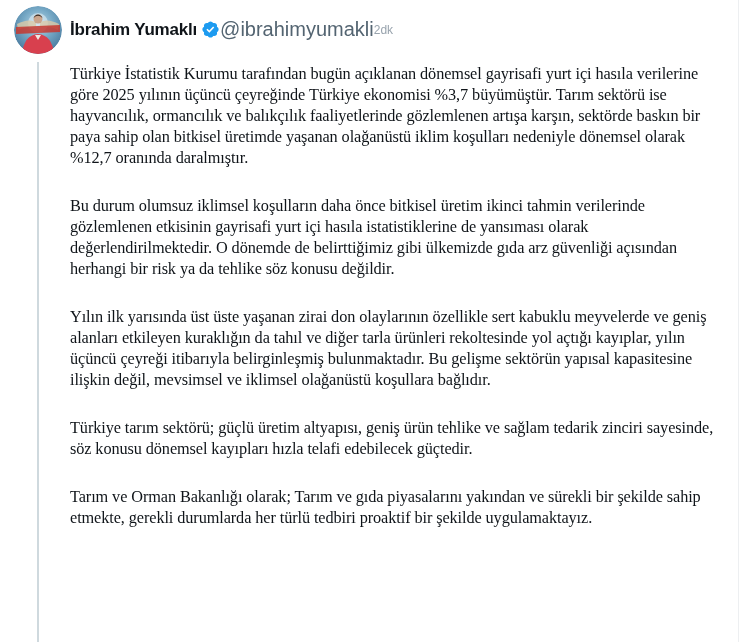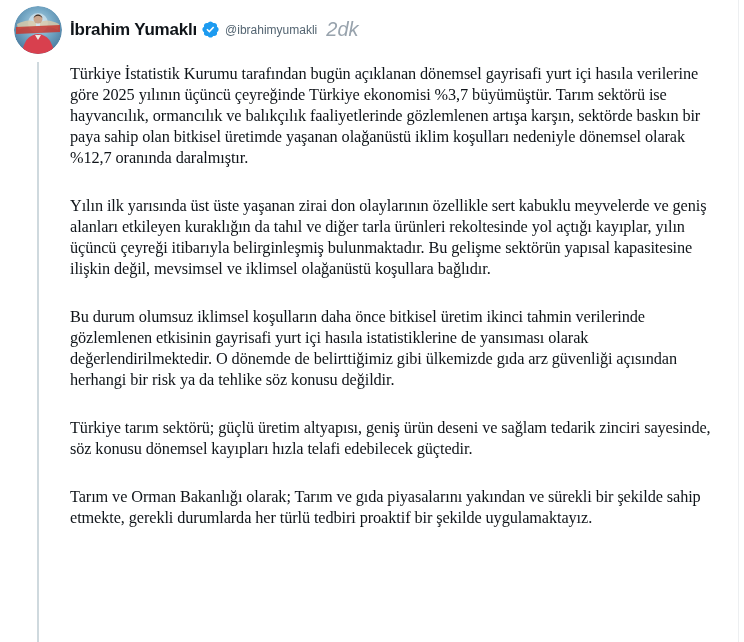--- a/index.html
+++ b/index.html
@@ -70,31 +70,29 @@
     letter-spacing: -0.2px;
     cursor: pointer;
   }
   .badge {
     width: 19px;
     height: 19px;
     margin-left: 4px;
     cursor: pointer;
   }
   .handle {
-    font-size: 12px;
+    font-size: 20px;
     color: #536471;
-    margin-left: 5px;
     cursor: pointer;
   }
   .time {
-    font-size: 20px;
+    font-size: 12px;
     color: #98a3ad;
-    margin-left: 9px;
+    margin-left: 0;
     cursor: pointer;
-    font-style: italic;
   }
   .body p {
     margin: 0 0 27px 0;
     font-size: 16.3px;
     line-height: 21px;
     color: #0f1419;
     letter-spacing: -0.1px;
     font-family: Liberation Serif, serif;
   }
 </style>
@@ -138,22 +136,22 @@
         <span class="name">İbrahim Yumaklı</span>
         <svg class="badge" viewBox="0 0 24 24">
           <path fill="#1d9bf0" fill-rule="evenodd" d="M22.25 12c0-1.43-.88-2.67-2.19-3.34.46-1.39.2-2.9-.81-3.91s-2.52-1.27-3.91-.81c-.66-1.31-1.91-2.19-3.34-2.19s-2.67.88-3.33 2.19c-1.4-.46-2.91-.2-3.92.81s-1.26 2.52-.8 3.91c-1.31.67-2.2 1.91-2.2 3.34s.89 2.67 2.2 3.34c-.46 1.39-.21 2.9.8 3.91s2.52 1.26 3.91.81c.67 1.31 1.91 2.19 3.34 2.19s2.68-.88 3.34-2.19c1.39.45 2.9.2 3.91-.81s1.27-2.52.81-3.91c1.31-.67 2.19-1.91 2.19-3.34zm-11.71 4.2L6.8 12.46l1.41-1.42 2.26 2.26 4.8-5.23 1.47 1.36-6.2 6.77z"></path>
         </svg>
         <span class="handle">@ibrahimyumakli</span>
         <span class="time">2dk</span>
       </div>
 
       <div class="body">
         <p>Türkiye İstatistik Kurumu tarafından bugün açıklanan dönemsel gayrisafi yurt içi hasıla verilerine göre 2025 yılının üçüncü çeyreğinde Türkiye ekonomisi %3,7 büyümüştür. Tarım sektörü ise hayvancılık, ormancılık ve balıkçılık faaliyetlerinde gözlemlenen artışa karşın, sektörde baskın bir paya sahip olan bitkisel üretimde yaşanan olağanüstü iklim koşulları nedeniyle dönemsel olarak %12,7 oranında daralmıştır.</p>
+        <p>Bu durum olumsuz iklimsel koşulların daha önce bitkisel üretim ikinci tahmin verilerinde gözlemlenen etkisinin gayrisafi yurt içi hasıla istatistiklerine de yansıması olarak değerlendirilmektedir. O dönemde de belirttiğimiz gibi ülkemizde gıda arz güvenliği açısından herhangi bir risk ya da tehlike söz konusu değildir.</p>
         <p>Yılın ilk yarısında üst üste yaşanan zirai don olaylarının özellikle sert kabuklu meyvelerde ve geniş alanları etkileyen kuraklığın da tahıl ve diğer tarla ürünleri rekoltesinde yol açtığı kayıplar, yılın üçüncü çeyreği itibarıyla belirginleşmiş bulunmaktadır. Bu gelişme sektörün yapısal kapasitesine ilişkin değil, mevsimsel ve iklimsel olağanüstü koşullara bağlıdır.</p>
-        <p>Bu durum olumsuz iklimsel koşulların daha önce bitkisel üretim ikinci tahmin verilerinde gözlemlenen etkisinin gayrisafi yurt içi hasıla istatistiklerine de yansıması olarak değerlendirilmektedir. O dönemde de belirttiğimiz gibi ülkemizde gıda arz güvenliği açısından herhangi bir risk ya da tehlike söz konusu değildir.</p>
-        <p>Türkiye tarım sektörü; güçlü üretim altyapısı, geniş ürün deseni ve sağlam tedarik zinciri sayesinde, söz konusu dönemsel kayıpları hızla telafi edebilecek güçtedir.</p>
+        <p>Türkiye tarım sektörü; güçlü üretim altyapısı, geniş ürün tehlike ve sağlam tedarik zinciri sayesinde, söz konusu dönemsel kayıpları hızla telafi edebilecek güçtedir.</p>
         <p>Tarım ve Orman Bakanlığı olarak; Tarım ve gıda piyasalarını yakından ve sürekli bir şekilde sahip etmekte, gerekli durumlarda her türlü tedbiri proaktif bir şekilde uygulamaktayız.</p>
       </div>
     </div>
 
   </div>
   <div class="right-edge"></div>
 </div>
 
 </body></html>

